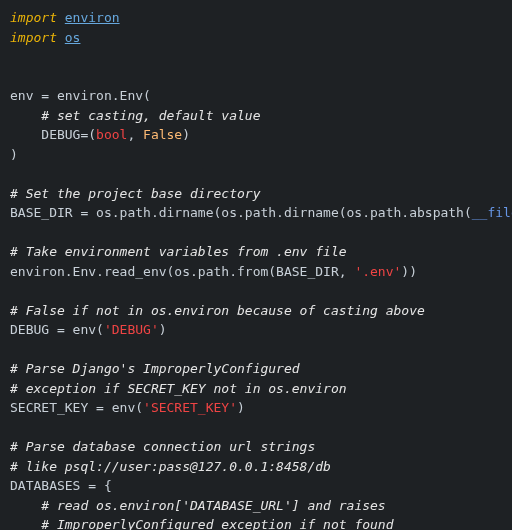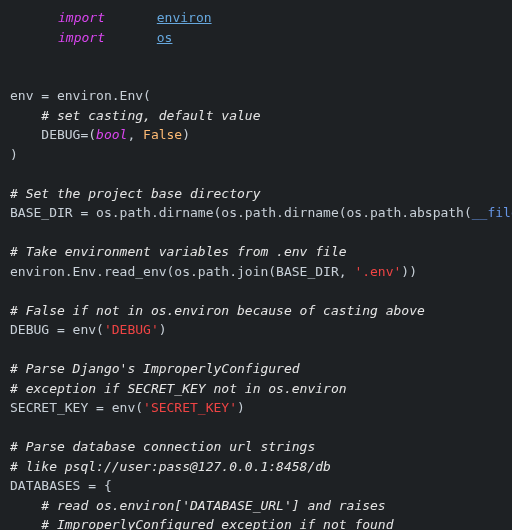--- a/index.html
+++ b/index.html
@@ -12,46 +12,46 @@
     overflow-x: auto;
     width: 512px;
     height: 530px;
   }
   pre {
     margin: 0;
     padding: 8px 10px;
     white-space: pre;
   }
   .tok { display: inline; }
-  .kw { color: #d946ef; font-style: italic; margin-left: 48px; }
-  .mod { color: #67a8de; text-decoration: underline; margin-left: 44px; }
+  .kw { color: #eab308; font-style: italic; }
+  .mod { color: #67a8de; text-decoration: underline; }
   .pl { color: #c8d0d8; text-align: center; }
   .cm { color: #e5e5e5; font-style: italic; }
-  .bi { color: #d946ef; font-style: italic; }
+  .bi { color: #ef4444; }
   .bc { color: #fdba74; }
   .st { color: #ef4444; }
   .sp { color: #6796e6; }
 </style>
 </head>
 <body>
 
 <pre><span class="tok kw">import</span><span class="tok pl"> </span><span class="tok mod">environ</span>
 <span class="tok kw">import</span><span class="tok pl"> </span><span class="tok mod">os</span>
 <span class="tok pl"></span>
 <span class="tok pl"></span>
 <span class="tok pl">env = environ.Env(</span>
 <span class="tok pl">    </span><span class="tok cm"># set casting, default value</span>
 <span class="tok pl">    DEBUG=(</span><span class="tok bi">bool</span><span class="tok pl">, </span><span class="tok bc">False</span><span class="tok pl">)</span>
 <span class="tok pl">)</span>
 <span class="tok pl"></span>
 <span class="tok cm"># Set the project base directory</span>
 <span class="tok pl">BASE_DIR = os.path.dirname(os.path.dirname(os.path.abspath(</span><span class="tok sp">__file__</span>
 <span class="tok pl"></span>
 <span class="tok cm"># Take environment variables from .env file</span>
-<span class="tok pl">environ.Env.read_env(os.path.join(BASE_DIR, </span><span class="tok st">'.env'</span><span class="tok pl">))</span>
+<span class="tok pl">environ.Env.read_env(os.path.from(BASE_DIR, </span><span class="tok st">'.env'</span><span class="tok pl">))</span>
 <span class="tok pl"></span>
 <span class="tok cm"># False if not in os.environ because of casting above</span>
 <span class="tok pl">DEBUG = env(</span><span class="tok st">'DEBUG'</span><span class="tok pl">)</span>
 <span class="tok pl"></span>
 <span class="tok cm"># Parse Django's ImproperlyConfigured</span>
 <span class="tok cm"># exception if SECRET_KEY not in os.environ</span>
 <span class="tok pl">SECRET_KEY = env(</span><span class="tok st">'SECRET_KEY'</span><span class="tok pl">)</span>
 <span class="tok pl"></span>
 <span class="tok cm"># Parse database connection url strings</span>
 <span class="tok cm"># like psql://user:pass@127.0.0.1:8458/db</span>

